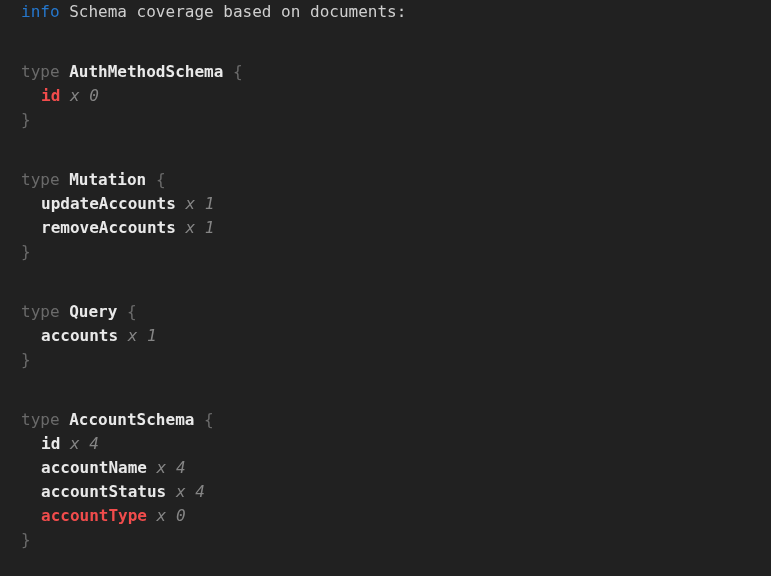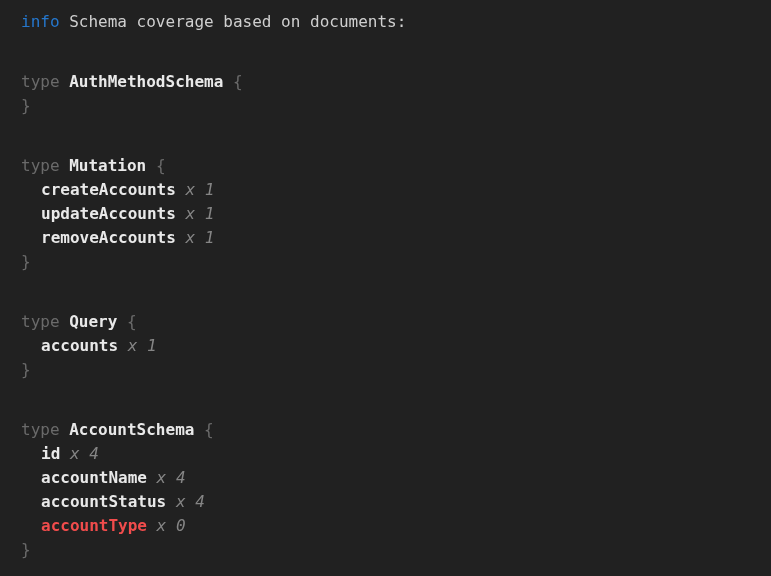--- a/index.html
+++ b/index.html
@@ -13,21 +13,21 @@
     background: var(--c-bg, #212121);
   }
   .terminal {
     box-sizing: border-box;
     width: 771px;
     height: 576px;
     background: var(--c-bg, #212121);
     font-family: "DejaVu Sans Mono", "Liberation Mono", monospace;
     font-size: 16px;
     line-height: 24px;
-    padding: 10px 10px 0 21px;
+    padding: 0 10px 0 21px;
   }
   .line { height: 24px; white-space: nowrap; }
   .t-info    { color: var(--c-info, #2577cd); }
   .t-header  { color: var(--c-header, #cfcfcf); }
   .t-keyword { color: var(--c-dim, #6a6a6a); }
   .t-brace   { color: var(--c-dim, #6a6a6a); }
   .t-typename {
     color: var(--c-name, #e9e9e9);
     font-weight: bold;
   }
@@ -44,27 +44,29 @@
   .type-block { margin-top: 36px; }
 </style>
 </head>
 <body>
 
 <div class="terminal">
   <div class="line"><span class="t-info">info</span> <span class="t-header">Schema coverage based on documents:</span></div>
   <div id="types-container">
   <div class="type-block">
     <div class="line"><span class="t-keyword">type</span> <span class="t-typename">AuthMethodSchema</span> <span class="t-brace">{</span></div>
+    <div>
+  <div class="line field-line"><span class="t-field uncovered">id</span> <span class="t-count">x 0</span></div>
+</div>
     <div class="line"><span class="t-brace">}</span></div>
   </div>
 
   <div class="type-block">
     <div class="line"><span class="t-keyword">type</span> <span class="t-typename">Mutation</span> <span class="t-brace">{</span></div>
     <div>
-  <div class="line field-line"><span class="t-field">createAccounts</span> <span class="t-count">x 1</span></div>
 
   <div class="line field-line"><span class="t-field">updateAccounts</span> <span class="t-count">x 1</span></div>
 
   <div class="line field-line"><span class="t-field">removeAccounts</span> <span class="t-count">x 1</span></div>
 </div>
     <div class="line"><span class="t-brace">}</span></div>
   </div>
 
   <div class="type-block">
     <div class="line"><span class="t-keyword">type</span> <span class="t-typename">Query</span> <span class="t-brace">{</span></div>

